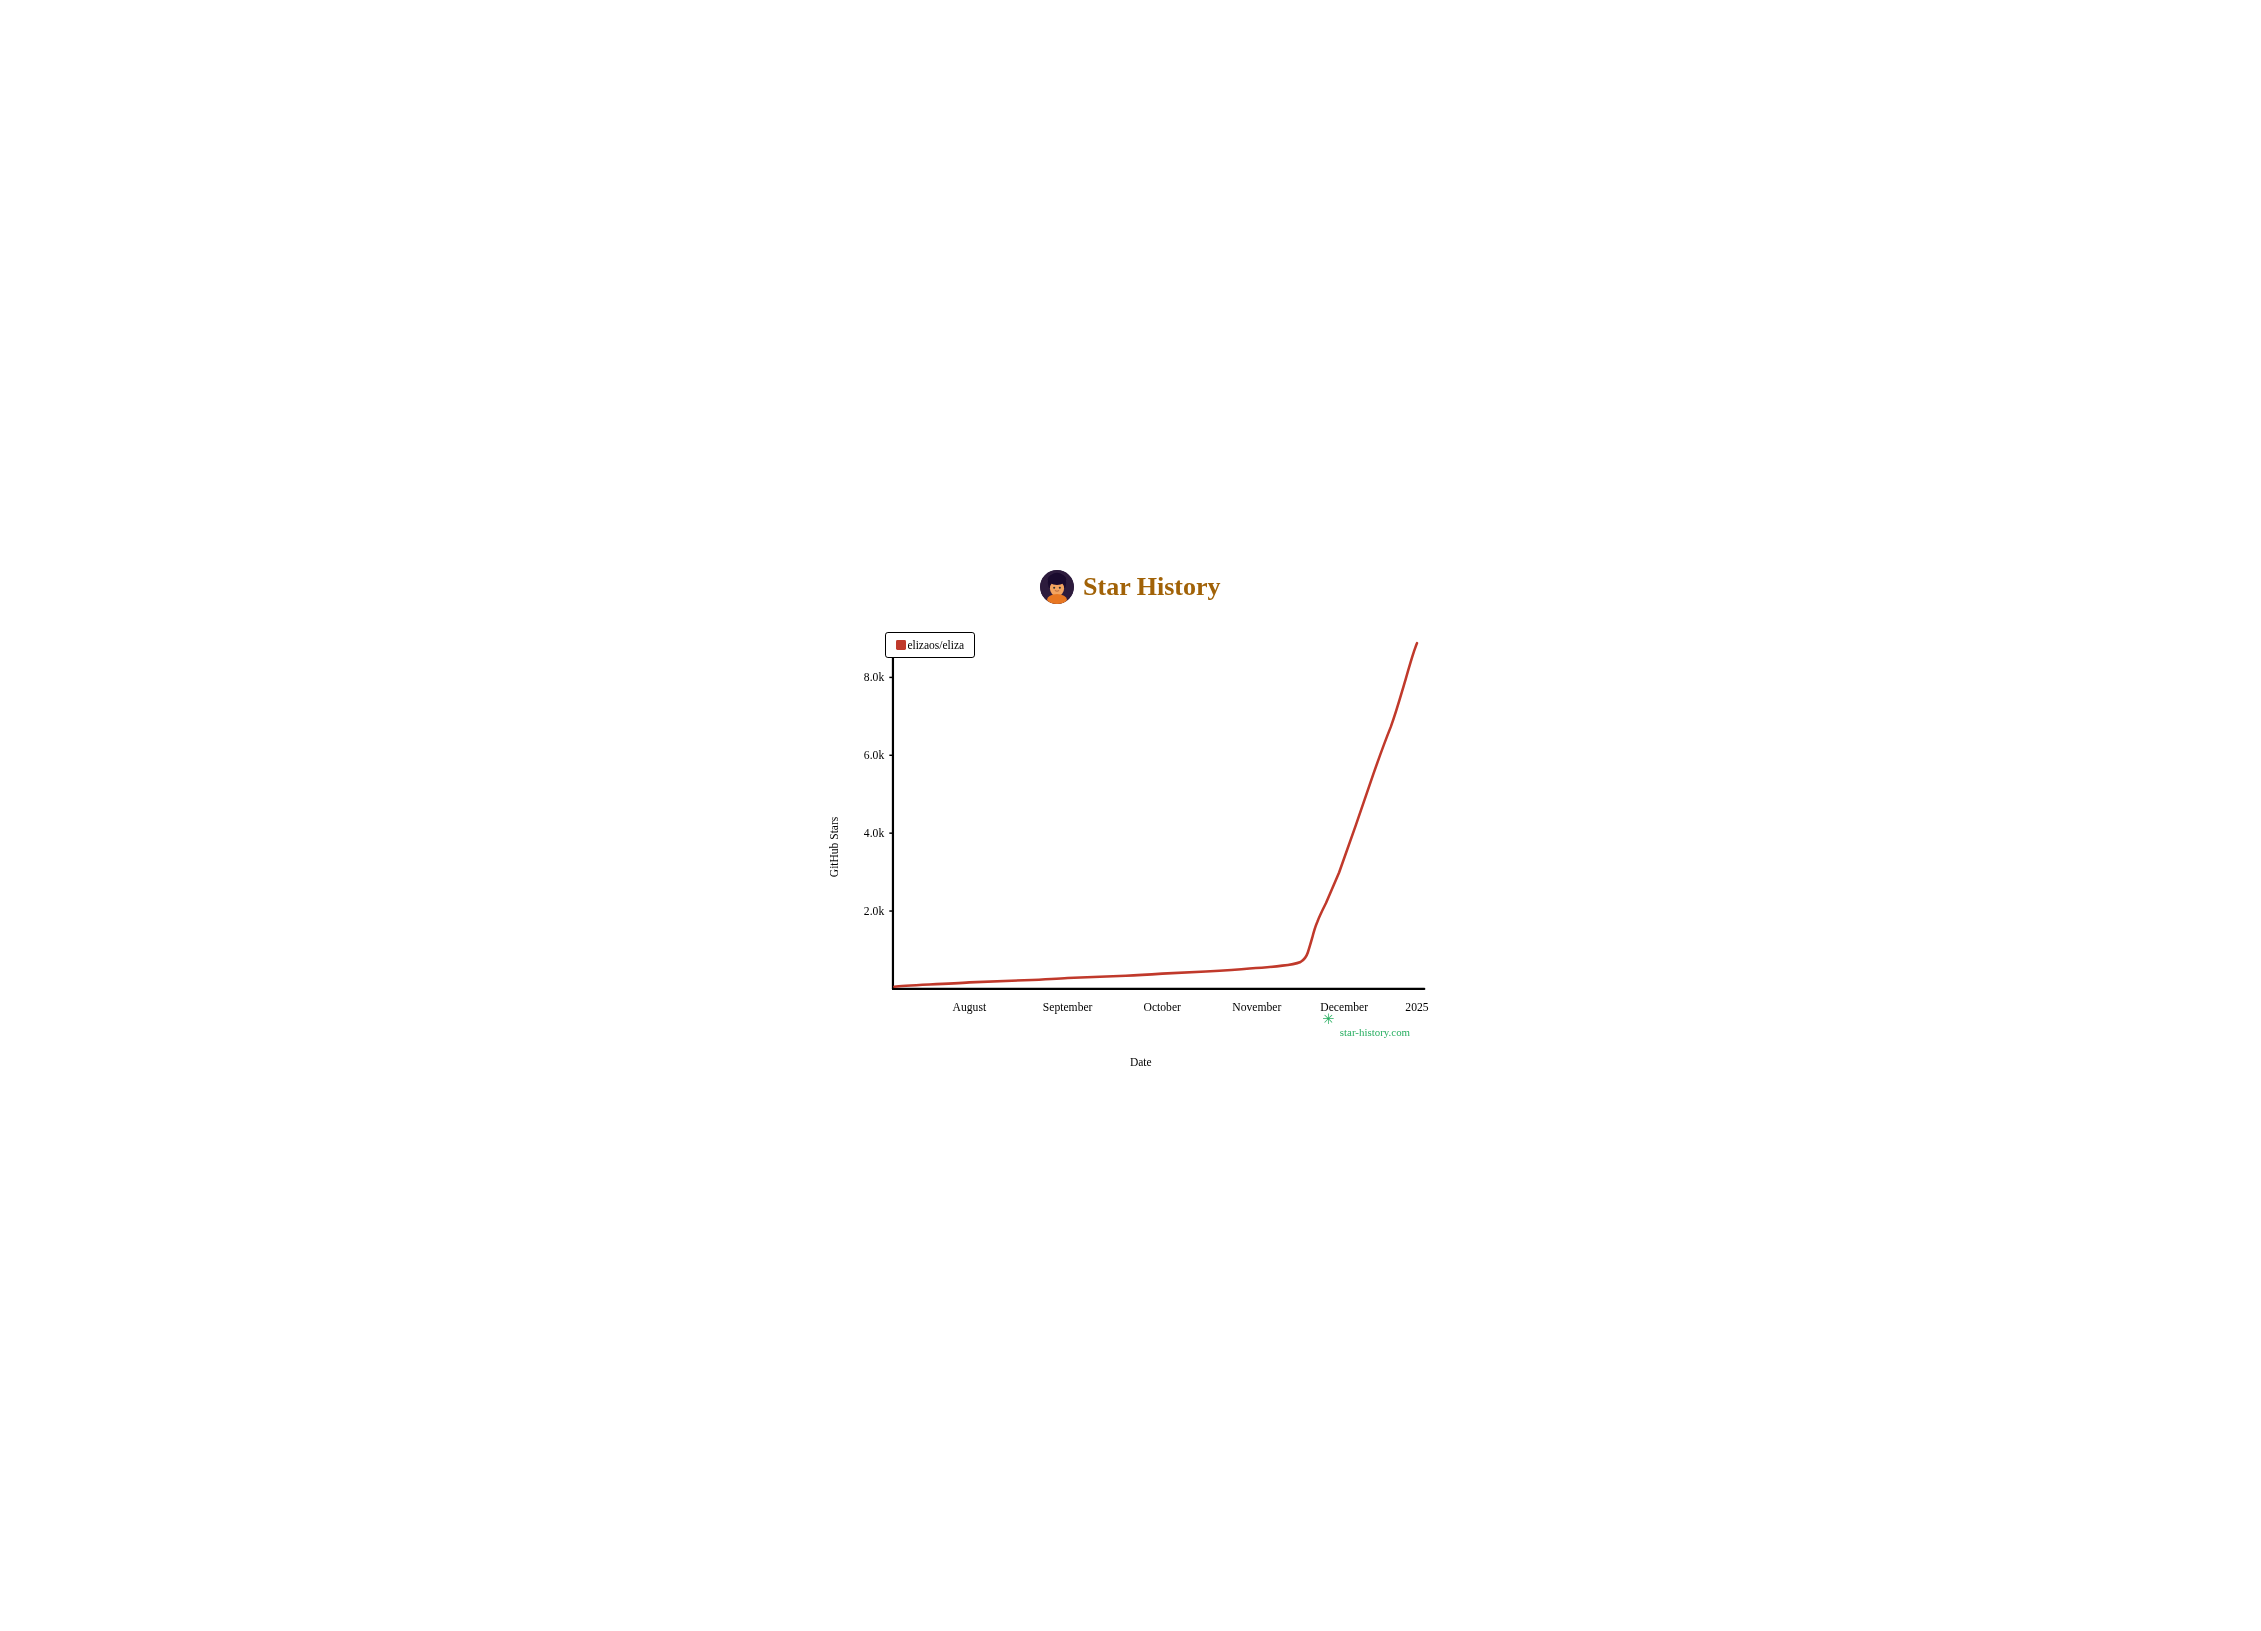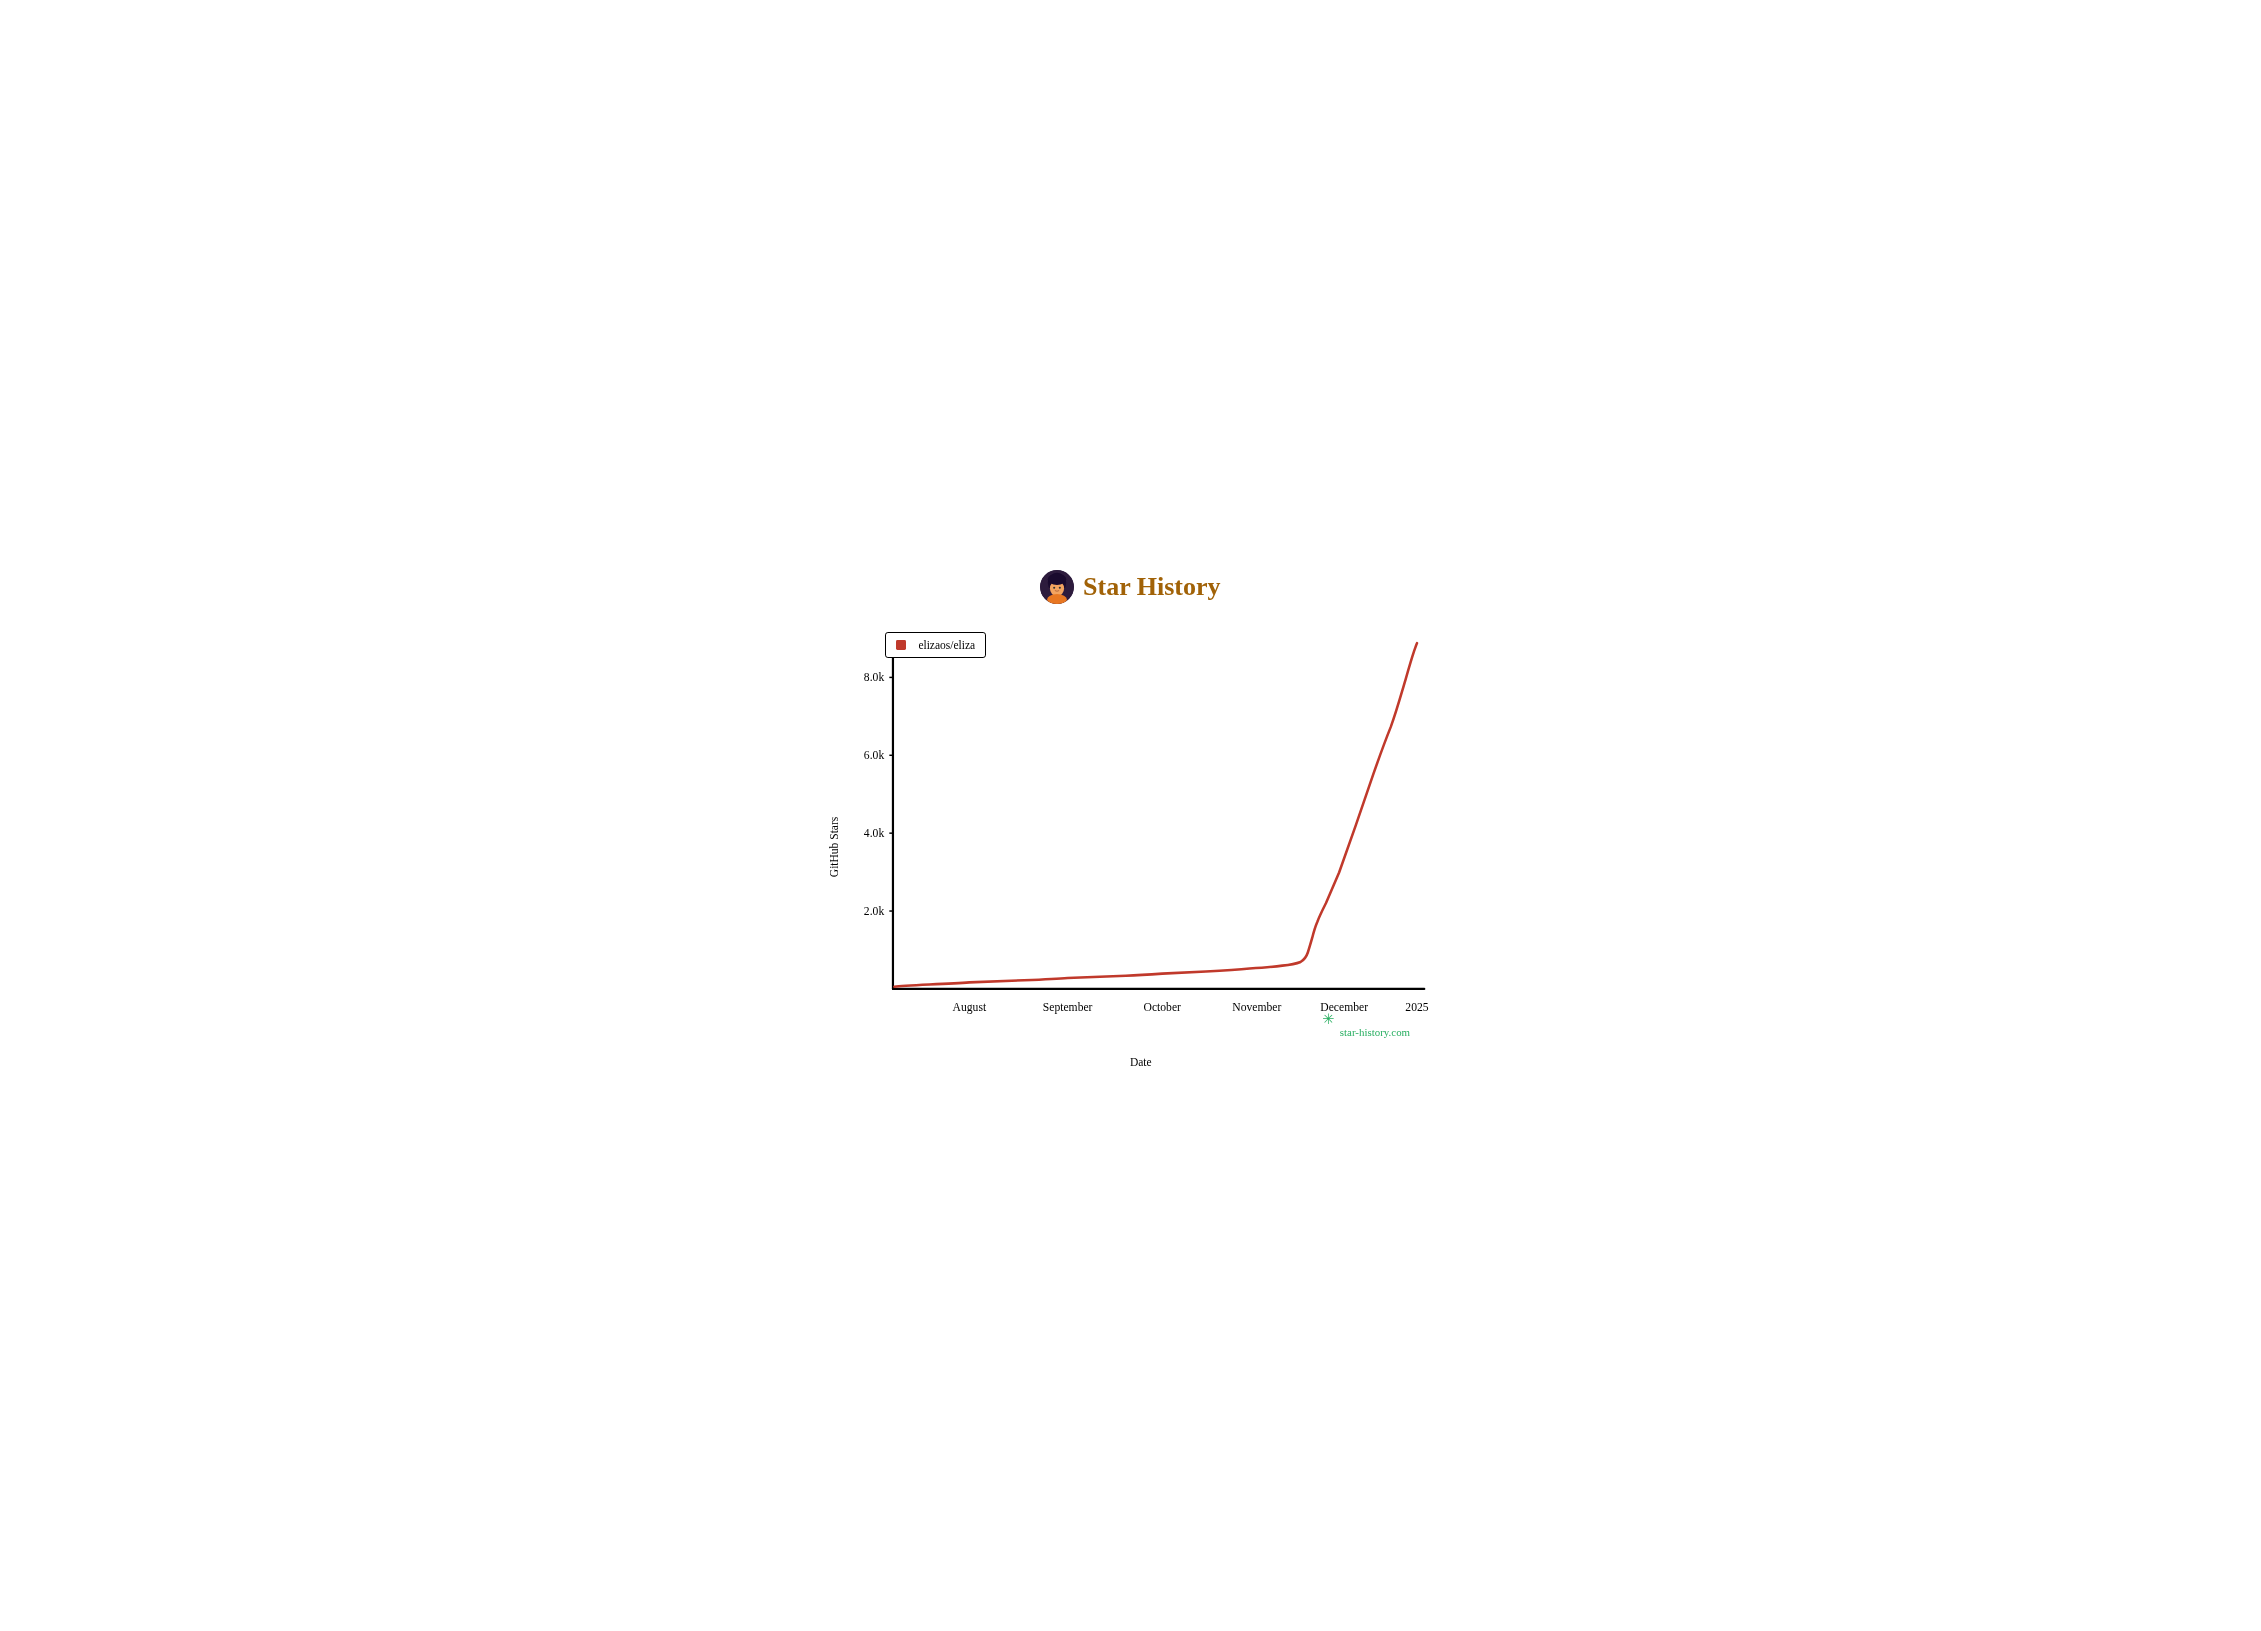--- a/index.html
+++ b/index.html
@@ -83,21 +83,21 @@
 
     .legend-box {
       position: absolute;
       top: 7.2px;
       left: 43px;
       border: 1.4px solid #000;
       background: #fff;
       padding: 5.7px 10px;
       display: flex;
       align-items: center;
-      gap: 12px;
+      gap: 1px;
       font-size: 11.5px;
       font-family: 'Comic Sans MS', cursive;
       border-radius: 2.9px;
       z-index: 10;
     }
 
     .legend-color {
       width: 10px;
       height: 10px;
       background: #c0392b;

